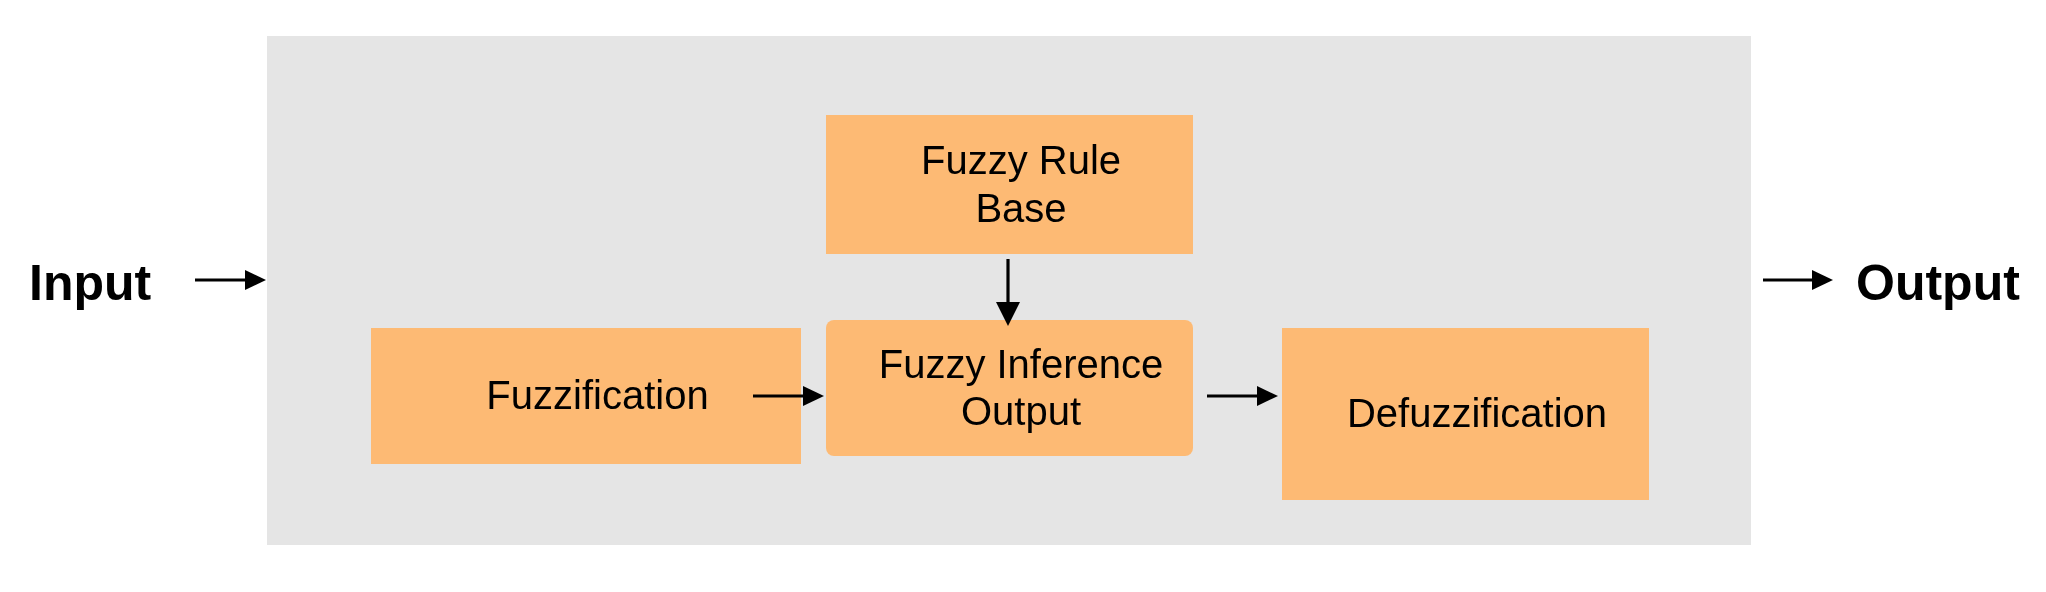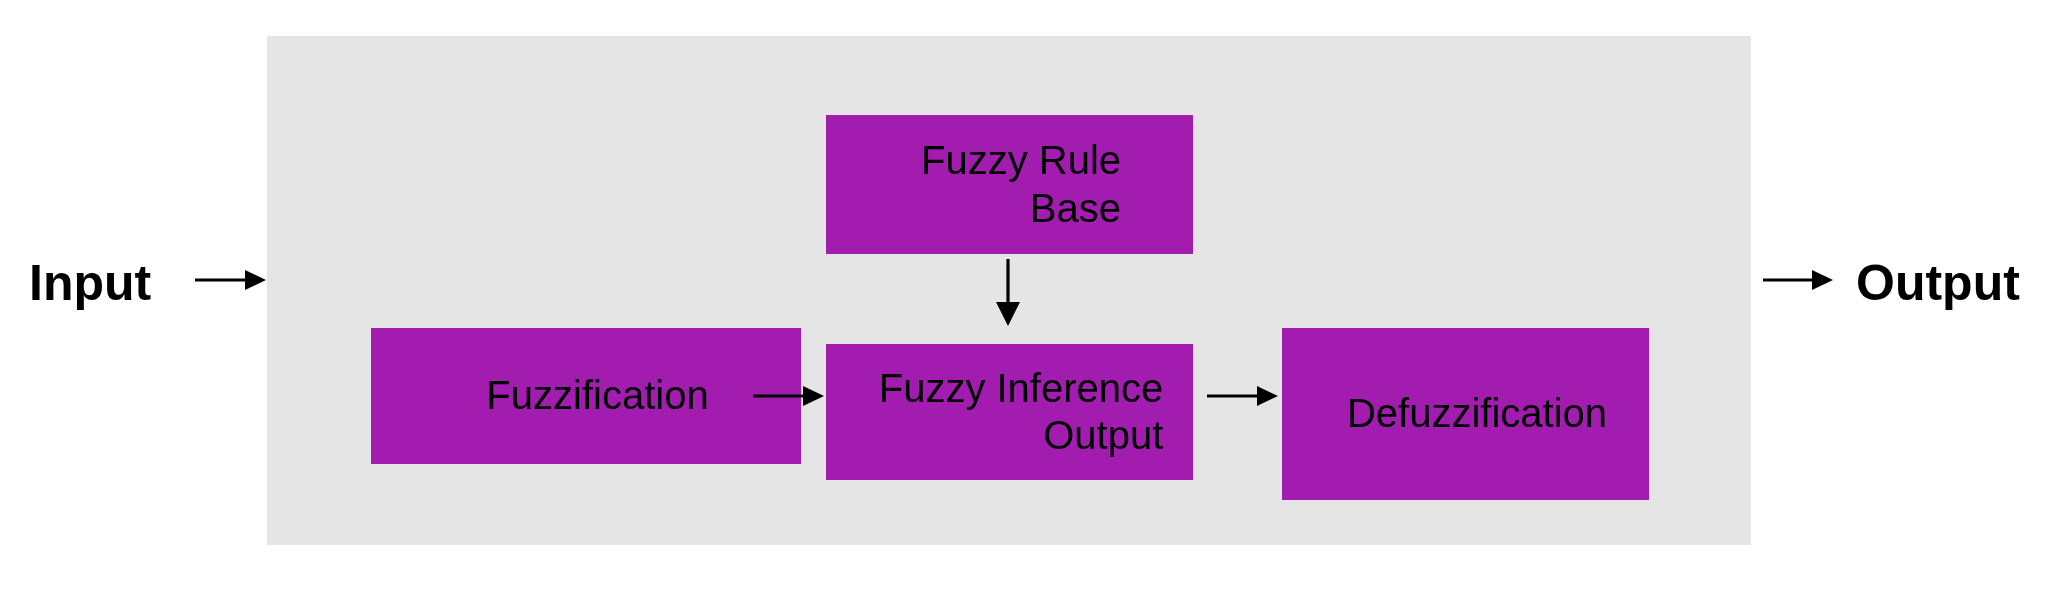--- a/index.html
+++ b/index.html
@@ -25,25 +25,25 @@
     left: 267px;
     top: 36px;
     width: 1484px;
     height: 509px;
     background: #e5e5e5;
   }
 
   
   .proc-box {
     position: absolute;
-    background: #a21caf;
+    background: #fdba74;
     display: flex;
     align-items: center;
     justify-content: center;
-    text-align: right;
+    text-align: center;
     color: #000000;
     font-size: 40px;
     line-height: 1.18;
     font-weight: 400;
     letter-spacing: 0px;
     box-sizing: border-box;
     padding-left: 23px;
   }
   .box-rule-base {
     left: 826px;
@@ -52,23 +52,24 @@
     height: 139px;
   }
   .box-fuzzification {
     left: 371px;
     top: 328px;
     width: 430px;
     height: 136px;
   }
   .box-inference {
     left: 826px;
-    top: 344px;
+    top: 320px;
     width: 367px;
     height: 136px;
+    border-radius: 8px;
   }
   .box-defuzzification {
     left: 1282px;
     top: 328px;
     width: 367px;
     height: 172px;
   }
 
   
   .endpoint-label {

